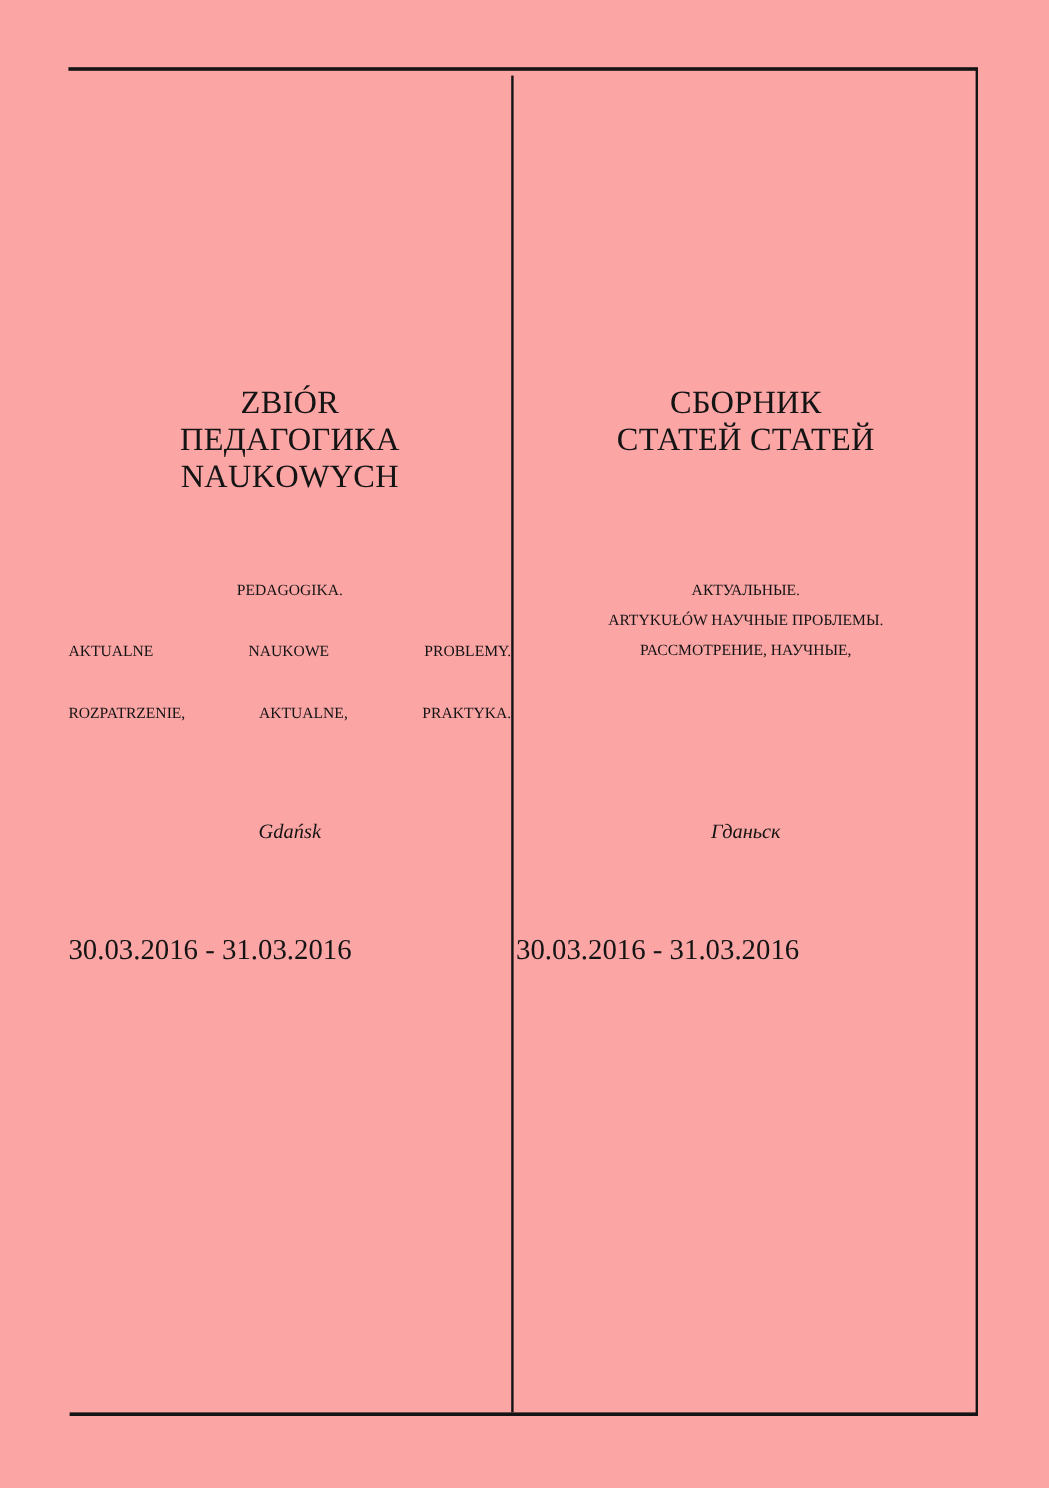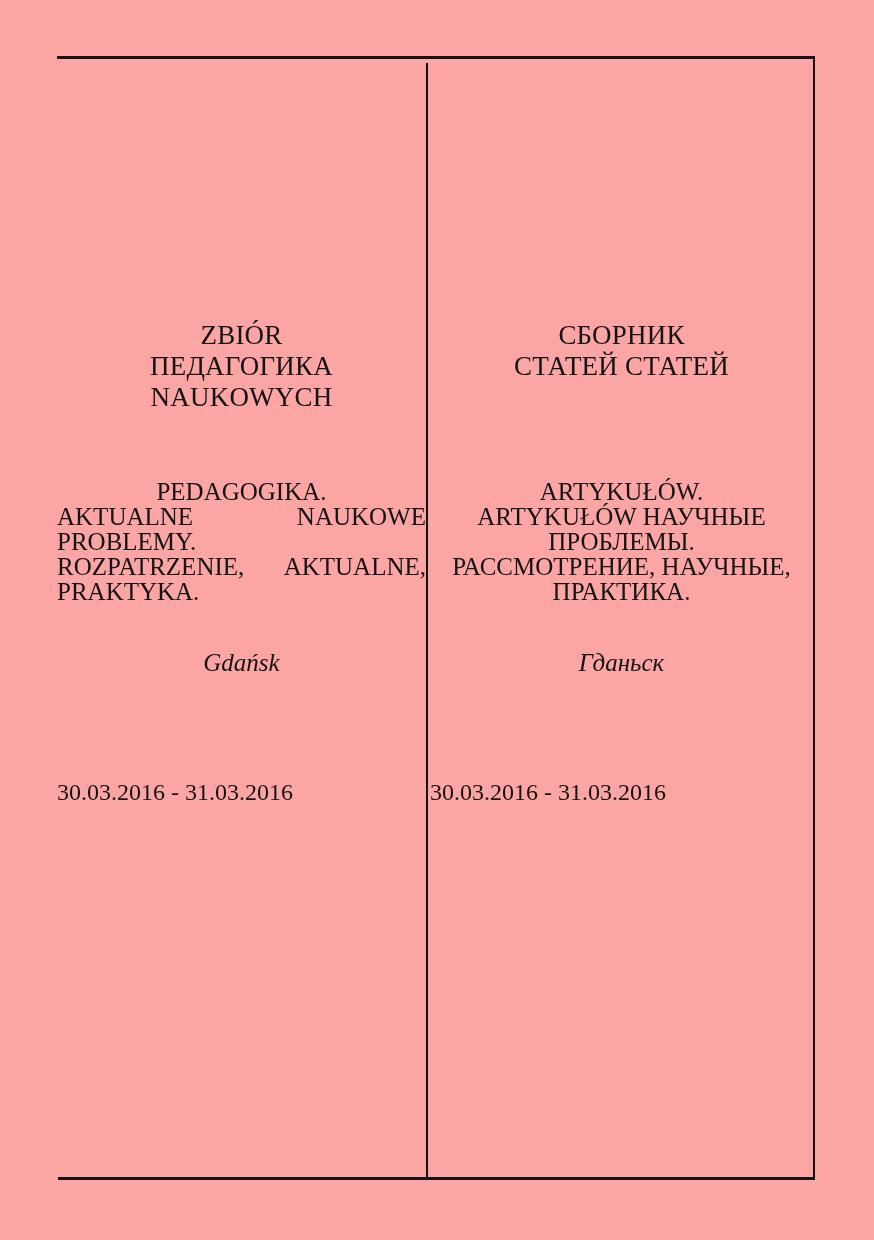--- a/index.html
+++ b/index.html
@@ -32,31 +32,32 @@
   
   .title-block {
     top: 320px;
     font-size: 27px;
     line-height: 31px;
     text-align: center;
     letter-spacing: 0.2px;
   }
   .mid-block {
     top: 479px;
-    font-size: 25px;
+    font-size: 13px;
     line-height: 25px;
     text-align: center;
   }
   .mid-block .just {
     text-align: justify;
     text-align-last: justify;
+    margin-top: 26px;
   }
   .city-block {
-    top: 648px;
-    font-size: 25px;
+    top: 678px;
+    font-size: 17px;
     line-height: 30px;
     font-style: italic;
     text-align: center;
   }
   .date-block {
     top: 778px;
     font-size: 24px;
     line-height: 29px;
   }
 </style>
@@ -84,23 +85,22 @@
   <div class="block col-l city-block">Gdańsk</div>
 
   <div class="block col-l date-block">30.03.2016 - 31.03.2016</div>
 
   <div class="block col-r title-block">
     <div>СБОРНИК</div>
     <div>СТАТЕЙ СТАТЕЙ</div>
   </div>
 
   <div class="block col-r mid-block">
-    <div>ARTYKUŁÓW.</div>
+    <div>АКТУАЛЬНЫЕ.</div>
     <div>ARTYKUŁÓW НАУЧНЫЕ ПРОБЛЕМЫ.</div>
     <div>РАССМОТРЕНИЕ, НАУЧНЫЕ,</div>
-    <div>ПРАКТИКА.</div>
   </div>
 
   <div class="block col-r city-block">Гданьск</div>
 
   <div class="block col-r date-block">30.03.2016 - 31.03.2016</div>
 
 </div>
 
 </body></html>

